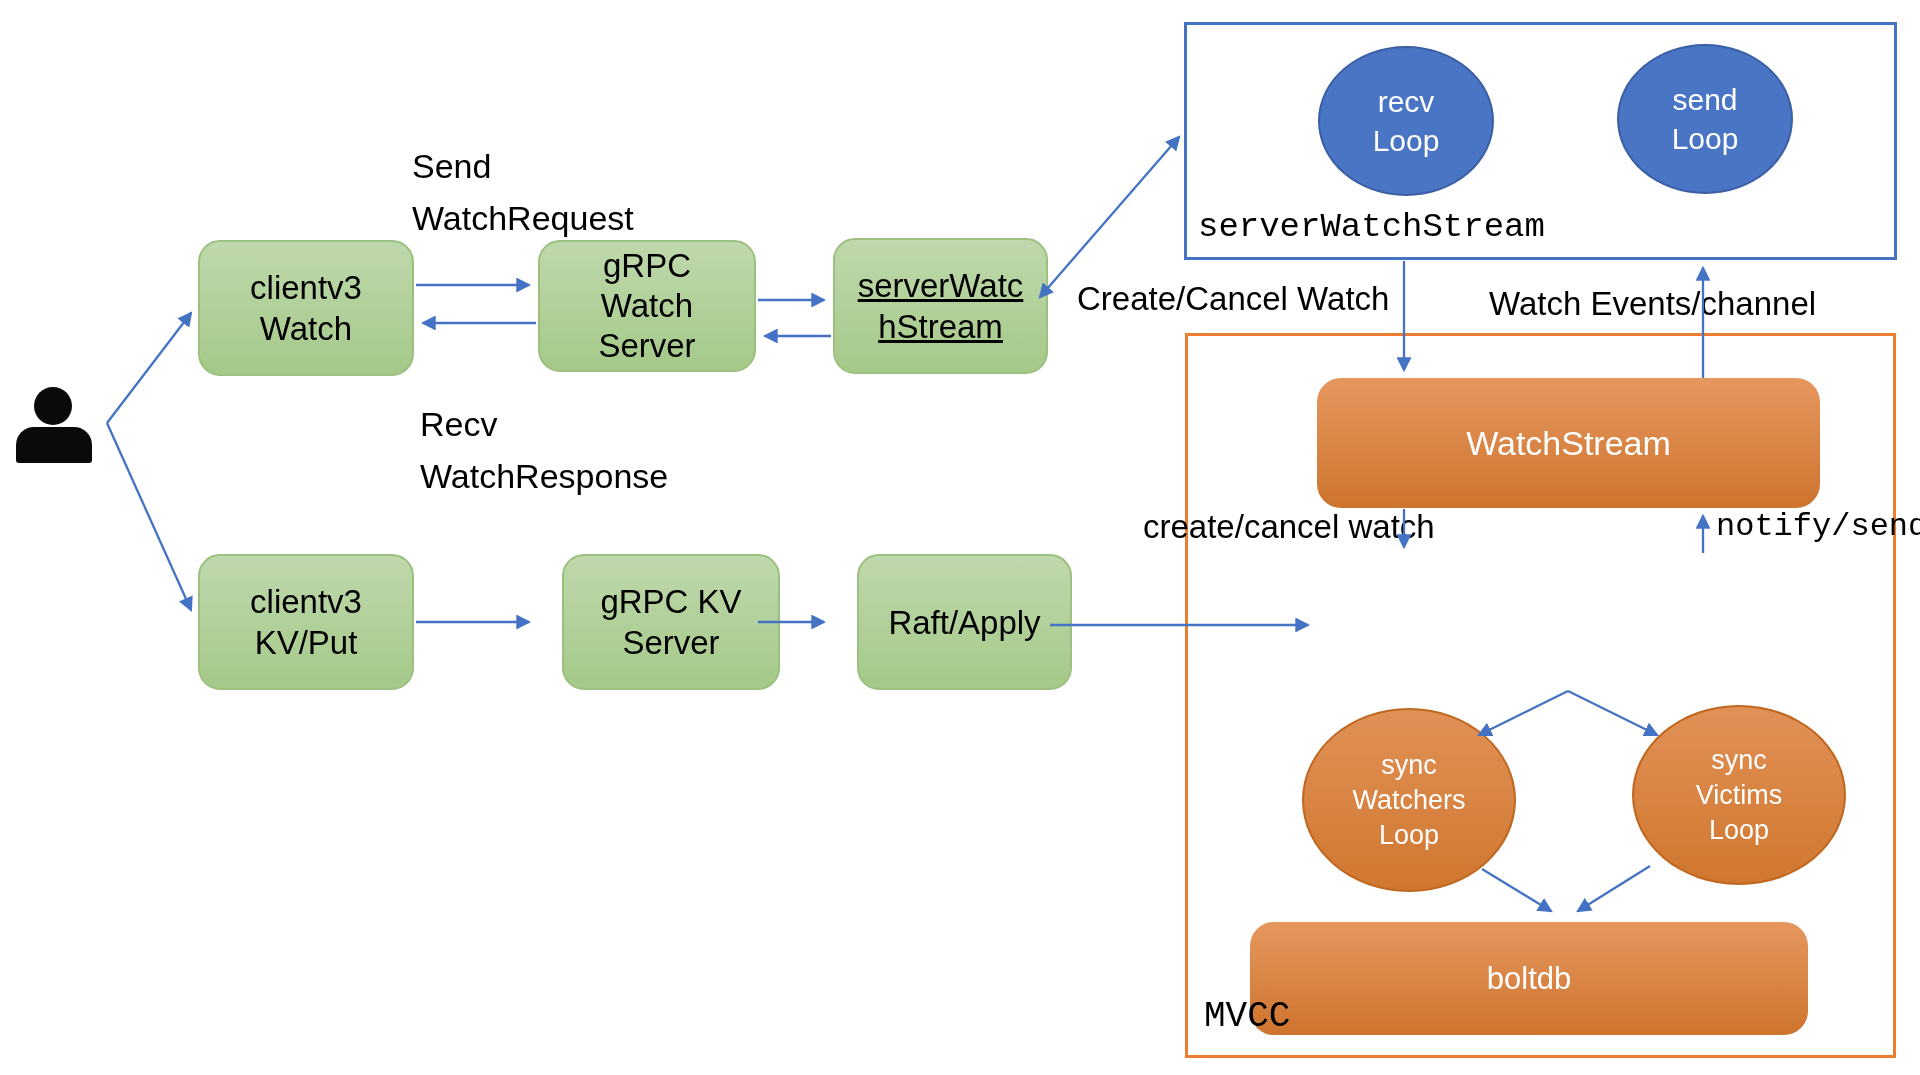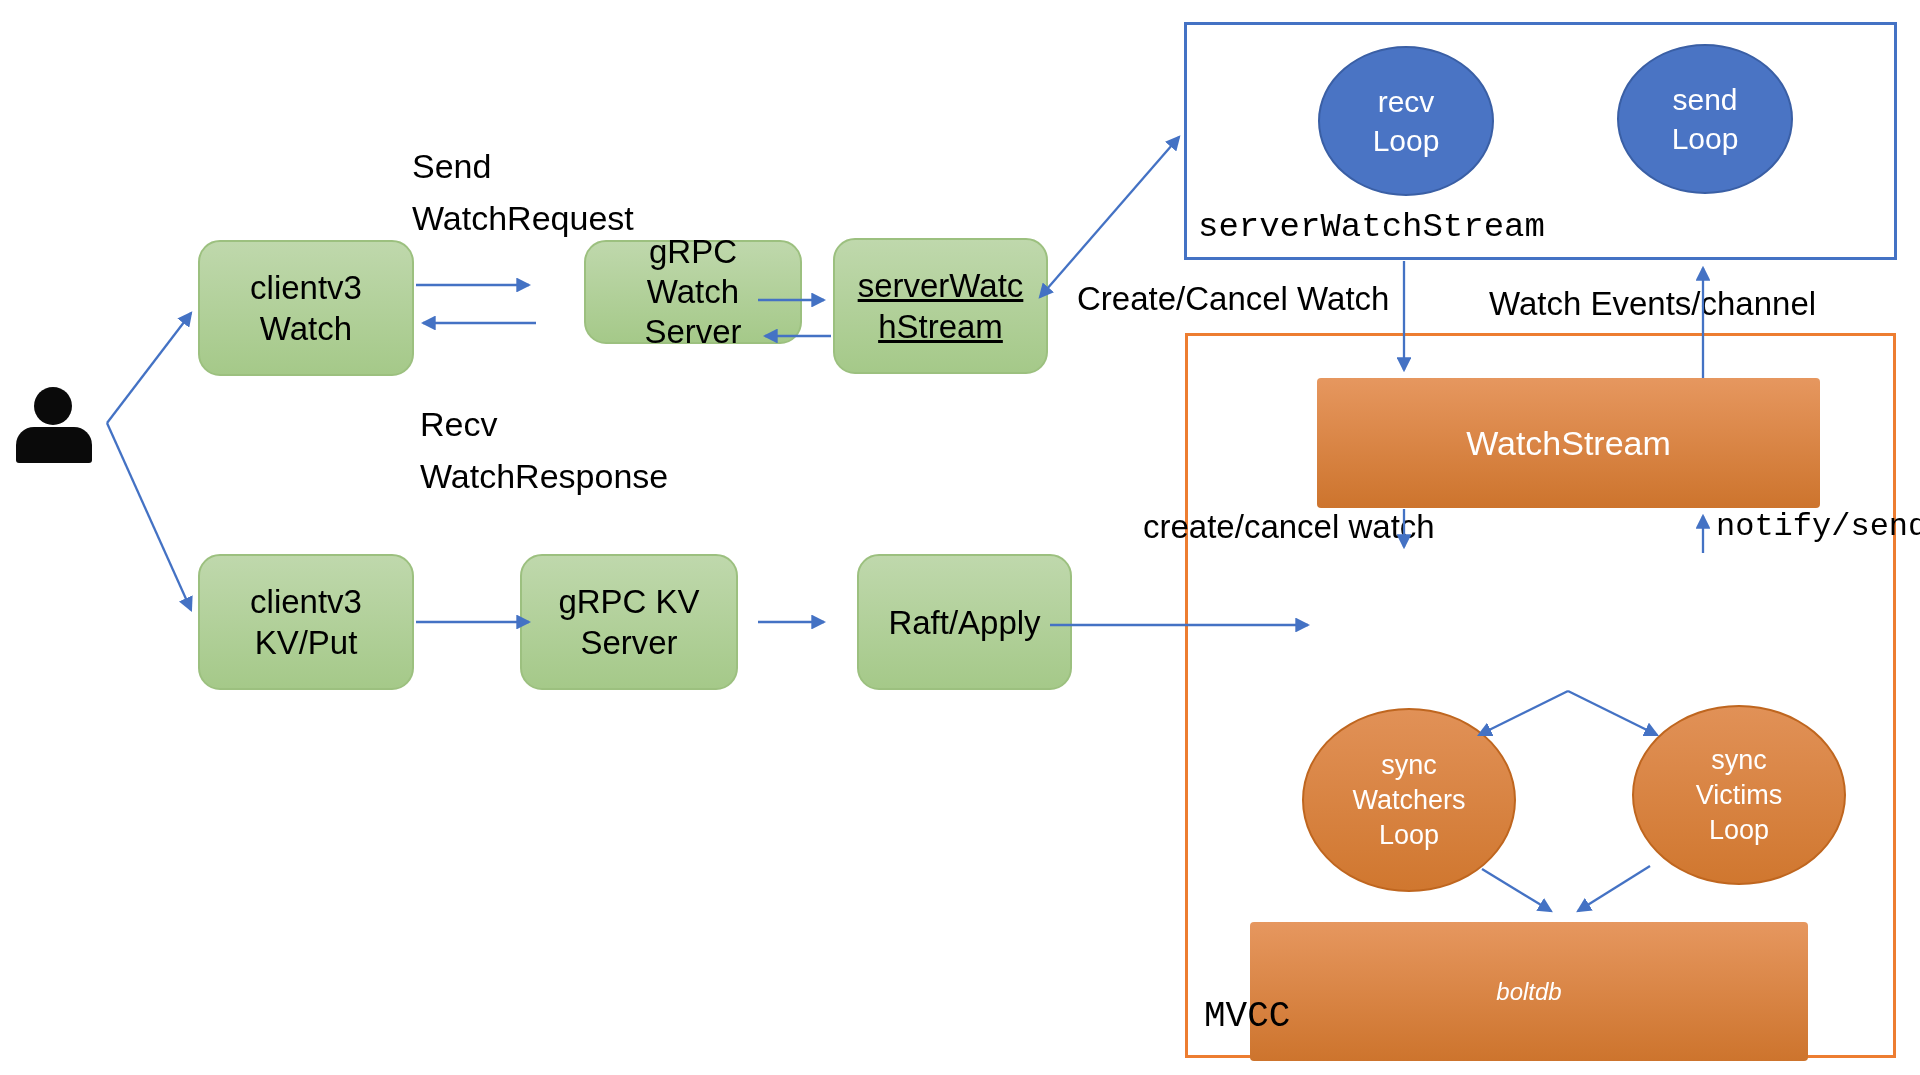--- a/index.html
+++ b/index.html
@@ -19,21 +19,21 @@
     border-radius:22px;
     display:flex;align-items:center;justify-content:center;
     text-align:center;
     font-size:33px;line-height:41px;color:#000;
     box-sizing:border-box;
   }
   
   .node-orange{
     position:absolute;
     background:linear-gradient(180deg,#e6975f 0%,#cd742d 100%);
-    border-radius:4px;
+    border-radius:24px;
     display:flex;align-items:center;justify-content:center;
     font-size:34px;color:#fff;
     box-sizing:border-box;
   }
   .ellipse{
     position:absolute;
     border-radius:50%;
     display:flex;align-items:center;justify-content:center;
     text-align:center;
     box-sizing:border-box;
@@ -88,29 +88,29 @@
 
 <div id="canvas">
 
   <div>
     <div class="person-head"></div>
     <div class="person-body"></div>
   </div>
 
   <div class="node-green multi" style="left:198px;top:240px;width:216px;height:136px;">clientv3
 Watch</div>
-  <div class="node-green multi" style="left:538px;top:240px;width:218px;height:104px;line-height:40px;margin-left:46px;">gRPC
+  <div class="node-green multi" style="left:538px;top:240px;width:218px;height:132px;line-height:40px;">gRPC
 Watch
 Server</div>
   <div class="node-green multi" style="left:833px;top:238px;width:215px;height:136px;text-decoration:underline;">serverWatc
 hStream</div>
 
   <div class="node-green multi" style="left:198px;top:554px;width:216px;height:136px;">clientv3
 KV/Put</div>
-  <div class="node-green multi" style="left:520px;top:554px;width:218px;height:136px;">gRPC KV
+  <div class="node-green multi" style="left:562px;top:554px;width:218px;height:136px;">gRPC KV
 Server</div>
   <div class="node-green" style="left:833px;top:554px;width:215px;height:136px;margin-left:24px;">Raft/Apply</div>
 
   <div class="lbl" style="left:412px;top:140px;font-size:34px;">Send
 WatchRequest</div>
   <div class="lbl" style="left:420px;top:398px;font-size:34px;">Recv
 WatchResponse</div>
 
   <div class="group-blue" style="left:1184px;top:22px;width:713px;height:238px;"></div>
   <div class="ellipse ellipse-blue multi" style="left:1318px;top:46px;width:176px;height:150px;">recv
@@ -129,21 +129,21 @@
   <div class="lbl" style="left:1716px;top:508px;line-height:38px;font-size:32px;font-family:Liberation Mono, monospace;">notify/send</div>
 
 
   <div class="ellipse ellipse-orange multi" style="left:1302px;top:708px;width:214px;height:184px;">sync
 Watchers
 Loop</div>
   <div class="ellipse ellipse-orange multi" style="left:1632px;top:705px;width:214px;height:180px;">sync
 Victims
 Loop</div>
 
-  <div class="node-orange" style="left:1250px;top:922px;width:558px;height:139px;font-size:24px;font-style:italic;">boltdb</div>
+  <div class="node-orange" style="left:1250px;top:922px;width:558px;height:113px;font-size:31px;">boltdb</div>
 
   <div class="group-tag" style="left:1204px;top:996px;font-size:36px;">MVCC</div>
 
   <svg class="connectors" width="1920" height="1075" viewBox="0 0 1920 1075">
     <defs>
       <marker id="ah" viewBox="0 0 10 10" refX="8.5" refY="5" markerWidth="6.5" markerHeight="6.5" orient="auto">
         <path d="M0,0 L10,5 L0,10 z" fill="#4472c4"></path>
       </marker>
       <marker id="ahs" viewBox="0 0 10 10" refX="8.5" refY="5" markerWidth="6.5" markerHeight="6.5" orient="auto-start-reverse">
         <path d="M0,0 L10,5 L0,10 z" fill="#4472c4"></path>

